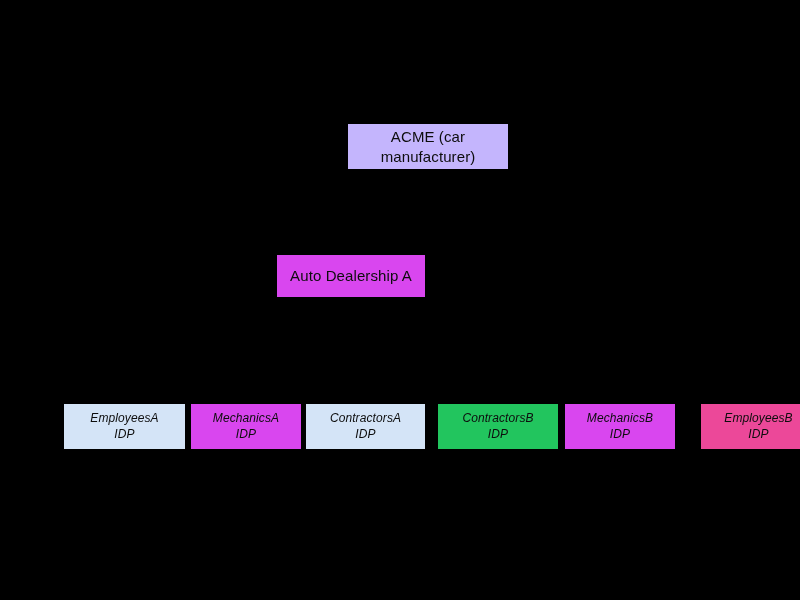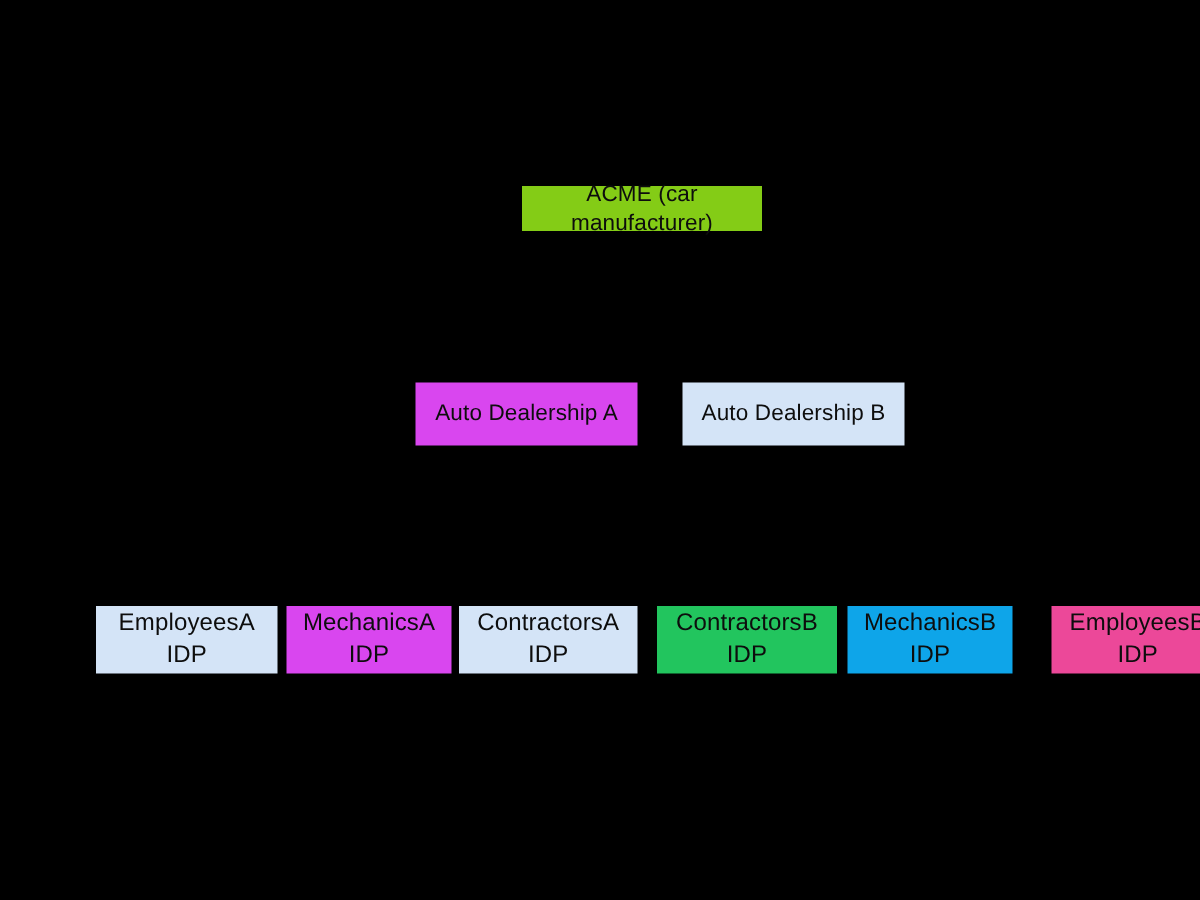--- a/index.html
+++ b/index.html
@@ -33,40 +33,40 @@
     white-space: pre-line;
     -webkit-font-smoothing: antialiased;
   }
   .tier-root {
     font-size: 15px;
   }
   .tier-mid {
     font-size: 15px;
   }
   .tier-leaf {
-    font-size: 16px;
+    font-size: 12px;
+    font-style: italic;
   }
 </style>
 </head>
 <body style="background: rgb(0, 0, 0);">
 
 <div id="diagram-canvas" style="background: rgb(0, 0, 0);">
 
-  <div class="node tier-root" style="left: 348px; top: 124px; width: 160px; height: 30px; background: #84cc16; color: rgb(13, 13, 13);">ACME (car
+  <div class="node tier-root" style="left: 348px; top: 124px; width: 160px; height: 45px; background: #c4b5fd; color: rgb(13, 13, 13);">ACME (car
 manufacturer)</div>
 
   <div class="node tier-mid" style="left: 277px; top: 255px; width: 148px; height: 42px; background: #d946ef; color: rgb(13, 13, 13);">Auto Dealership A</div>
-  <div class="node tier-mid" style="left: 455px; top: 255px; width: 148px; height: 42px; background: rgb(212, 228, 247); color: rgb(13, 13, 13);">Auto Dealership B</div>
 
   <div class="node tier-leaf" style="left: 64px; top: 404px; width: 121px; height: 45px; background: rgb(212, 228, 247); color: rgb(13, 13, 13);">EmployeesA
 IDP</div>
   <div class="node tier-leaf" style="left: 191px; top: 404px; width: 110px; height: 45px; background: #d946ef; color: rgb(13, 13, 13);">MechanicsA
 IDP</div>
   <div class="node tier-leaf" style="left: 306px; top: 404px; width: 119px; height: 45px; background: rgb(212, 228, 247); color: rgb(13, 13, 13);">ContractorsA
 IDP</div>
   <div class="node tier-leaf" style="left: 438px; top: 404px; width: 120px; height: 45px; background: #22c55e; color: rgb(13, 13, 13);">ContractorsB
 IDP</div>
-  <div class="node tier-leaf" style="left: 565px; top: 404px; width: 110px; height: 45px; background: #0ea5e9; color: rgb(13, 13, 13);">MechanicsB
+  <div class="node tier-leaf" style="left: 565px; top: 404px; width: 110px; height: 45px; background: #d946ef; color: rgb(13, 13, 13);">MechanicsB
 IDP</div>
   <div class="node tier-leaf" style="left: 682px; top: 404px; width: 115px; height: 45px; background: #ec4899; color: rgb(13, 13, 13); margin-left: 19px;">EmployeesB
 IDP</div>
 
 </div>
 
 </body></html>

